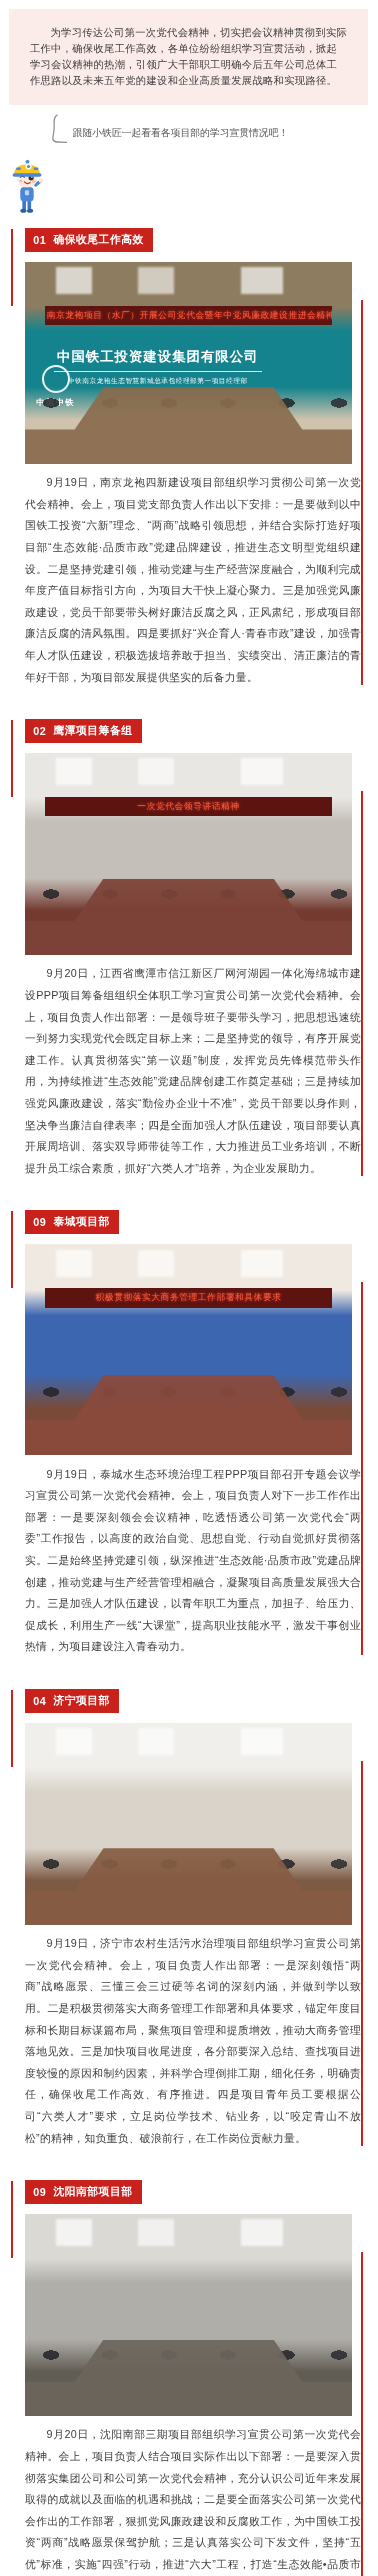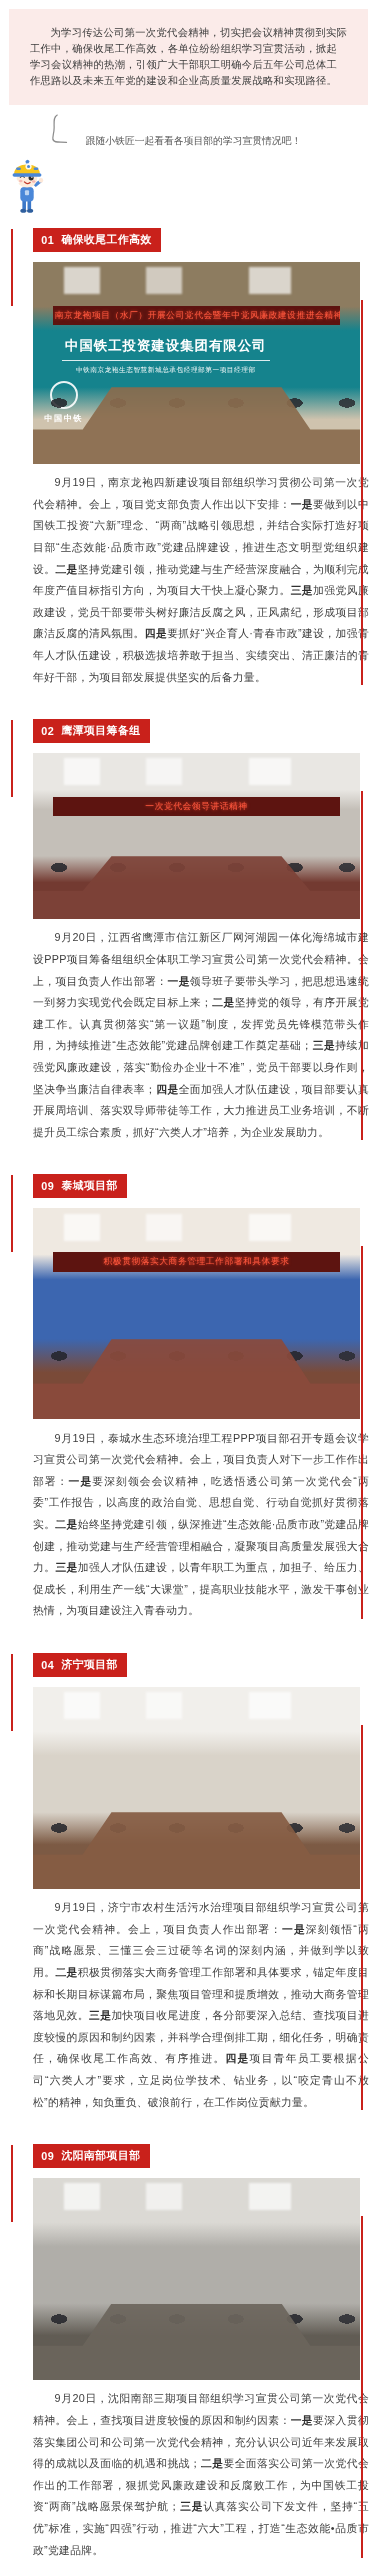--- a/index.html
+++ b/index.html
@@ -25,39 +25,38 @@
     line-height:16px;
     text-indent:2em;
     color:#3d3d3d;
     letter-spacing:0.3px;
   }
 
   
   .bubble-row{
     margin:8.2px 0 0 49px;
     display:flex;
-    align-items:flex-end;
-    gap:13px;
+    align-items:center;
   }
   .bubble-brace{flex:0 0 auto;margin-top:1px;}
   .bubble-text{
     font-size:9.8px;
     color:#555555;
     line-height:15.5px;
     margin-left:3.1px;
     padding-top:3.1px;
   }
 
   
   .mascot-wrap{margin:3.1px 0 13.4px 10.3px;height:63px;}
 
   
   .section{
     position:relative;
-    padding:0 0 31px 33px;
+    padding:0 0 31px 25px;
   }
   .accent-left{
     position:absolute;
     left:11.3px;top:1px;
     width:1.5px;height:77px;
     background:var(--accent,#c9211b);
   }
   .accent-right{
     position:absolute;
     left:361px;top:72px;bottom:34px;
@@ -97,29 +96,29 @@
     color:#ff5940;
     font-size:8.8px;
     letter-spacing:0.5px;
     text-align:center;
     padding:3.6px 2.1px;
     white-space:nowrap;
     overflow:hidden;
     text-shadow:0 0 3.1px rgba(255,70,40,.9);
   }
   .ph-banner{
-    position:absolute;left:15.5px;right:77px;top:75px;
+    position:absolute;left:15.5px;right:77px;top:86px;
     color:#ffffff;
     text-align:center;
   }
   .ph-banner .main{font-size:13.4px;font-weight:bold;letter-spacing:1px;}
   .ph-banner .rule{height:1px;background:rgba(255,255,255,.85);margin:5.2px 13.4px;}
   .ph-banner .sub{font-size:6.7px;letter-spacing:0.5px;opacity:.95;}
   .ph-logo{
-    position:absolute;left:11.3px;top:119px;
+    position:absolute;left:11.3px;top:103px;
     color:#ffffff;text-align:right;
   }
   .ph-logo .ring{
     width:28px;height:28px;margin:0 auto 4.1px auto;
     border:2.1px solid rgba(255,255,255,.9);
     border-radius:50%;
     box-sizing:border-box;
   }
   .ph-logo .t{font-size:8.2px;font-weight:bold;letter-spacing:1.5px;}
   .ph-table{
@@ -143,21 +142,21 @@
   .para{
     width:336px;
     margin:8.2px 0 0 0;
     font-size:10.8px;
     line-height:21.6px;
     text-indent:2em;
     letter-spacing:0.3px;
     color:#3d3d3d;
     text-align:justify;
   }
-  .para strong{font-weight:bold;color:#303030;margin-top:16px;}
+  .para strong{font-weight:normal;color:#303030;margin-top:16px;}
 </style>
 </head>
 <body>
 
 <div class="page">
 
   <div class="intro-box">
     <p>为学习传达公司第一次党代会精神，切实把会议精神贯彻到实际工作中，确保收尾工作高效，各单位纷纷组织学习宣贯活动，掀起学习会议精神的热潮，引领广大干部职工明确今后五年公司总体工作思路以及未来五年党的建设和企业高质量发展战略和实现路径。</p>
   </div>
 
@@ -231,21 +230,21 @@
     <p class="para"><span>9月19日，南京龙袍四新建设项目部组织学习贯彻公司第一次党代会精神。会上，项目党支部负责人作出以下安排：</span><strong>一是</strong><span>要做到以中国铁工投资“六新”理念、“两商”战略引领思想，并结合实际打造好项目部“生态效能·品质市政”党建品牌建设，推进生态文明型党组织建设。</span><strong>二是</strong><span>坚持党建引领，推动党建与生产经营深度融合，为顺利完成年度产值目标指引方向，为项目大干快上凝心聚力。</span><strong>三是</strong><span>加强党风廉政建设，党员干部要带头树好廉洁反腐之风，正风肃纪，形成项目部廉洁反腐的清风氛围。</span><strong>四是</strong><span>要抓好“兴企育人·青春市政”建设，加强青年人才队伍建设，积极选拔培养敢于担当、实绩突出、清正廉洁的青年好干部，为项目部发展提供坚实的后备力量。</span></p>
   </section>
 
   <section class="section">
     <span class="accent-left"></span>
     <span class="accent-right"></span>
     <div class="badge">
       <span class="num">02</span>
       <span class="ttl">鹰潭项目筹备组</span>
     </div>
-    <figure class="photo" style="height: 166px; --c1: #e9e7e3; --c2: #c4bfb8; --c3: #733a31; --tb: #7d4237;">
+    <figure class="photo" style="height: 202px; --c1: #e9e7e3; --c2: #c4bfb8; --c3: #733a31; --tb: #7d4237;">
       <div class="ph-lights"></div>
       <div class="ph-led">一次党代会领导讲话精神</div>
 
       <div class="ph-chairs"></div>
       <div class="ph-table"></div>
     </figure>
     <p class="para"><span>9月20日，江西省鹰潭市信江新区厂网河湖园一体化海绵城市建设PPP项目筹备组组织全体职工学习宣贯公司第一次党代会精神。会上，项目负责人作出部署：</span><strong>一是</strong><span>领导班子要带头学习，把思想迅速统一到努力实现党代会既定目标上来；</span><strong>二是</strong><span>坚持党的领导，有序开展党建工作。认真贯彻落实“第一议题”制度，发挥党员先锋模范带头作用，为持续推进“生态效能”党建品牌创建工作奠定基础；</span><strong>三是</strong><span>持续加强党风廉政建设，落实“勤俭办企业十不准”，党员干部要以身作则，坚决争当廉洁自律表率；</span><strong>四是</strong><span>全面加强人才队伍建设，项目部要认真开展周培训、落实双导师带徒等工作，大力推进员工业务培训，不断提升员工综合素质，抓好“六类人才”培养，为企业发展助力。</span></p>
   </section>
 
   <section class="section">
@@ -287,18 +286,18 @@
     <div class="badge">
       <span class="num">09</span>
       <span class="ttl">沈阳南部项目部</span>
     </div>
     <figure class="photo" style="height: 202px; --c1: #dbd9d4; --c2: #b0aea9; --c3: #615c54; --tb: #6b655c;">
       <div class="ph-lights"></div>
 
       <div class="ph-chairs"></div>
       <div class="ph-table"></div>
     </figure>
-    <p class="para"><span>9月20日，沈阳南部三期项目部组织学习宣贯公司第一次党代会精神。会上，查找项目进度较慢的原因和制约因素：</span><strong>一是</strong><span>要深入贯彻落实集团公司和公司第一次党代会精神，充分认识公司近年来发展取得的成就以及面临的机遇和挑战；</span><strong>二是</strong><span>要全面落实公司第一次党代会作出的工作部署，狠抓党风廉政建设和反腐败工作，为中国铁工投资“两商”战略愿景保驾护航；</span><strong>三是</strong><span>认真落实公司下发文件，坚持“五优”标准，实施“四强”行动，推进“六大”工程，打造“生态效能•品质市政”党建品牌。</span></p>
+    <p class="para"><span>9月20日，沈阳南部三期项目部组织学习宣贯公司第一次党代会精神。会上，项目负责人结合项目实际作出以下部署：</span><strong>一是</strong><span>要深入贯彻落实集团公司和公司第一次党代会精神，充分认识公司近年来发展取得的成就以及面临的机遇和挑战；</span><strong>二是</strong><span>要全面落实公司第一次党代会作出的工作部署，狠抓党风廉政建设和反腐败工作，为中国铁工投资“两商”战略愿景保驾护航；</span><strong>三是</strong><span>认真落实公司下发文件，坚持“五优”标准，实施“四强”行动，推进“六大”工程，打造“生态效能•品质市政”党建品牌。</span></p>
   </section>
 
 </div>
 </div>
 
 
 </body></html>

